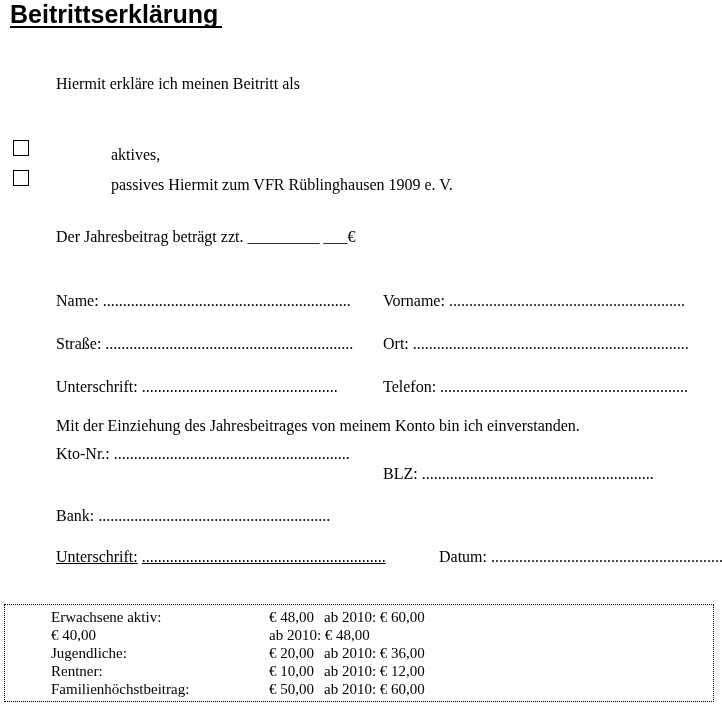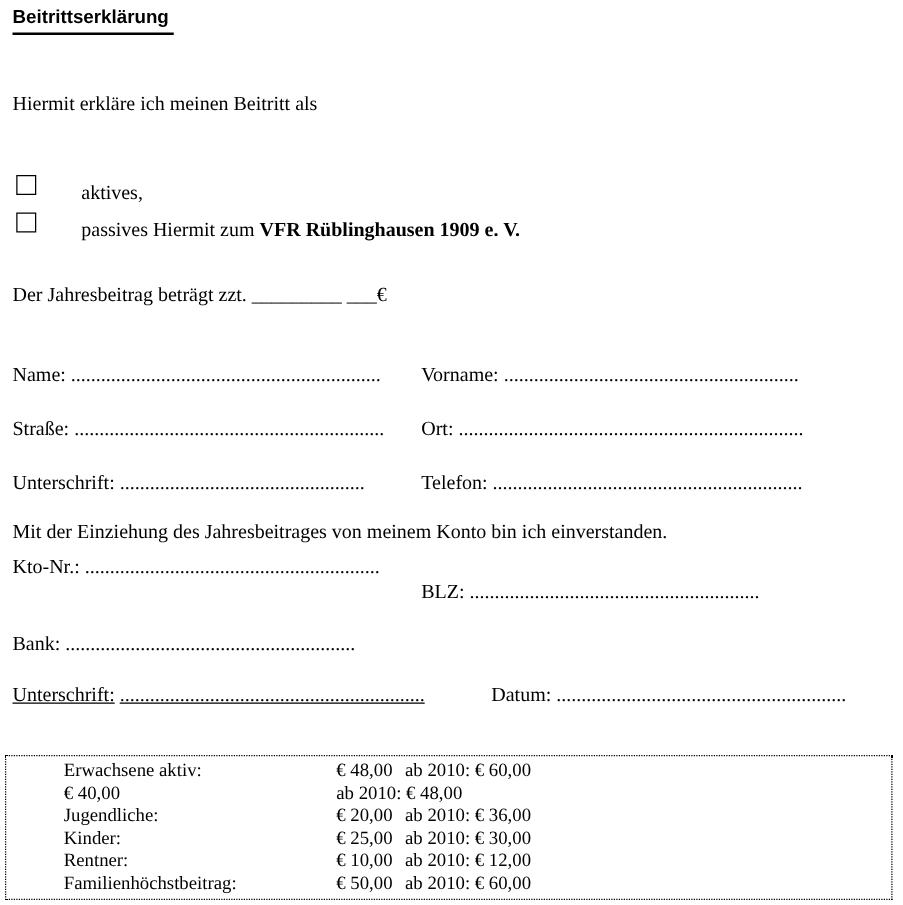--- a/index.html
+++ b/index.html
@@ -3,28 +3,28 @@
 <meta charset="utf-8">
 <style>
   html, body { margin: 0; padding: 0; background: #ffffff; }
   body {
     width: 722px; height: 724px;
     position: relative;
     font-family: "Liberation Serif", serif;
     color: #000;
     overflow: hidden;
   }
-  .abs { position: absolute; white-space: nowrap; }
+  .abs { position: absolute; white-space: nowrap; margin-left: 46px; }
 
   
   .title {
     position: absolute; left: 10px; top: 3px;
     margin: 0;
     font-family: "Liberation Sans", sans-serif;
-    font-size: 15px; font-weight: bold;
+    font-size: 25px; font-weight: bold;
     line-height: 22px;
     border-bottom: 2px solid #000;
     padding: 0 4px 1px 0;
     display: inline-block;
     white-space: nowrap;
   }
 
   .bodytext { font-size: 16px; line-height: 18px; }
 
   .intro   { left: 10px; top: 75px; }
@@ -32,21 +32,21 @@
   .checkbox {
     position: absolute; left: 13px;
     width: 14px; height: 14px;
     border: 1px solid #000;
     background: #fff;
   }
   .cb1 { top: 140px; }
   .cb2 { top: 170px; }
   .opt1 { left: 65px; top: 146px; }
   .opt2 { left: 65px; top: 176px; }
-  .opt2 b { font-weight: bold; }
+  .opt2 b { font-weight: normal; }
 
   .feeline { left: 10px; top: 228px; }
 
   .f-name          { left: 10px;  top: 292px; }
   .f-vorname       { left: 337px; top: 292px; }
   .f-strasse       { left: 10px;  top: 335px; }
   .f-ort           { left: 337px; top: 335px; }
   .f-geburtsdatum  { left: 10px;  top: 378px; }
   .f-telefon       { left: 337px; top: 378px; }
   .consent         { left: 10px;  top: 417px; }
@@ -120,25 +120,20 @@
   <div class="frow">
     <span>€ 40,00</span>
     <span>ab 2010: € 48,00</span>
   </div>
   <div class="frow">
     <span>Jugendliche:</span>
     <span>€ 20,00</span>
     <span>ab 2010: € 36,00</span>
   </div>
   <div class="frow">
-    <span>Kinder:</span>
-    <span>€ 25,00</span>
-    <span>ab 2010: € 30,00</span>
-  </div>
-  <div class="frow">
     <span>Rentner:</span>
     <span>€ 10,00</span>
     <span>ab 2010: € 12,00</span>
   </div>
   <div class="frow">
     <span>Familienhöchstbeitrag:</span>
     <span>€ 50,00</span>
     <span>ab 2010: € 60,00</span>
   </div>
 </div>

